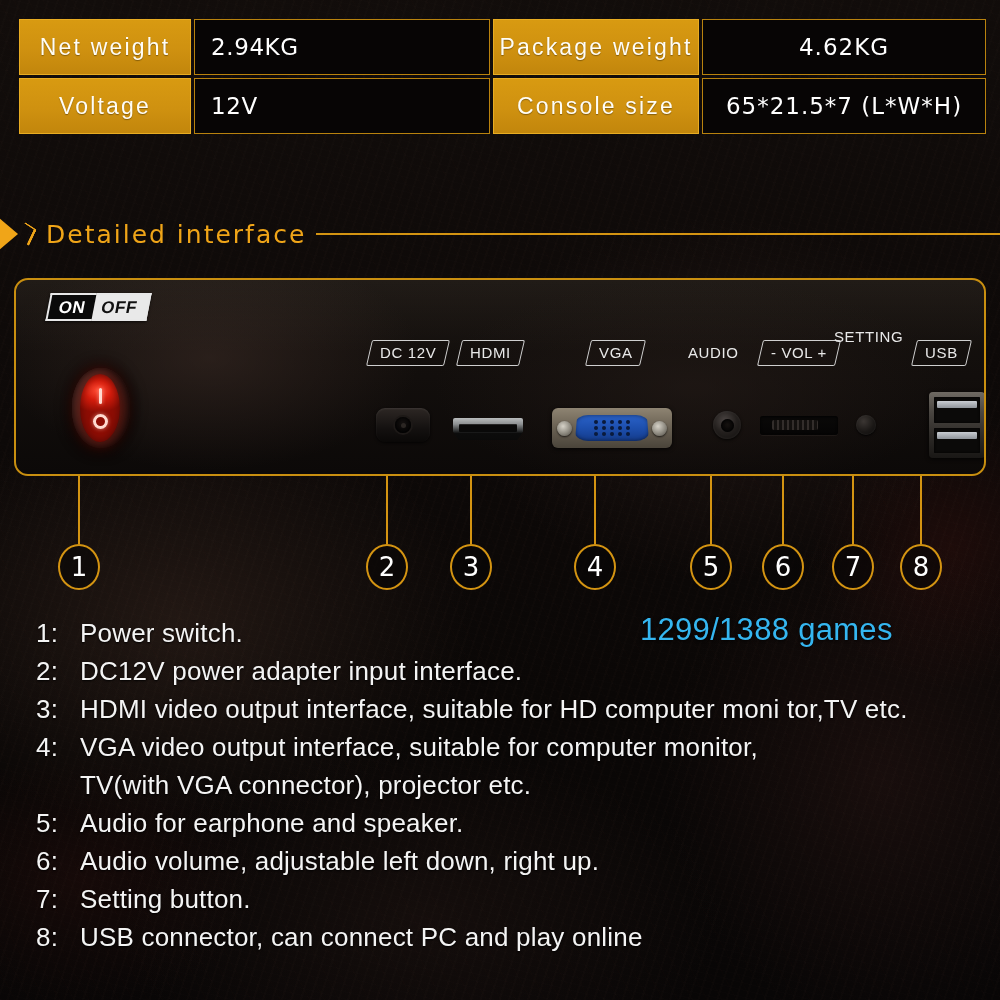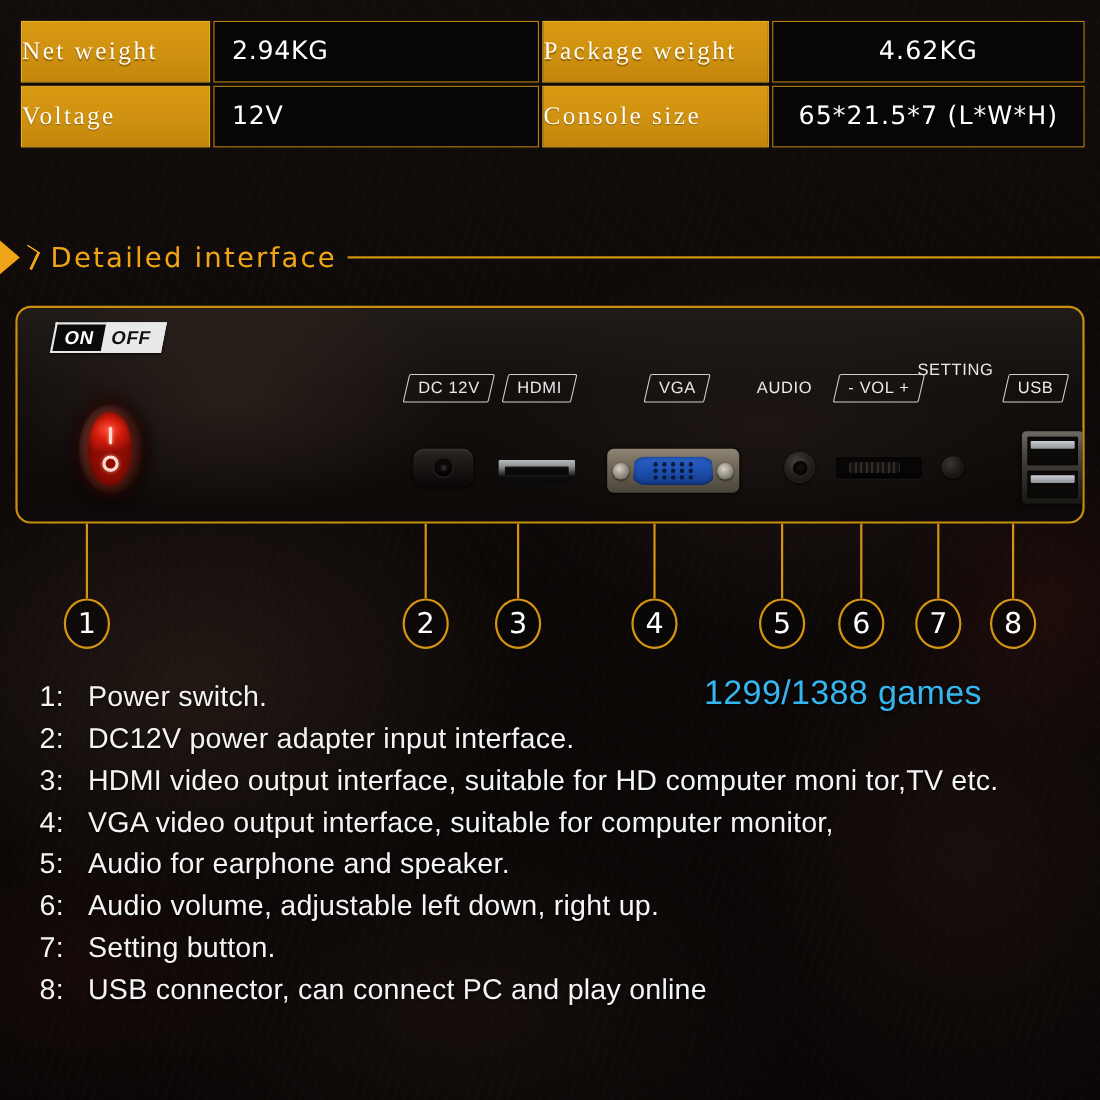--- a/index.html
+++ b/index.html
@@ -42,24 +42,24 @@
     width: 964px;
     border-collapse: separate;
     border-spacing: 3px;
     table-layout: fixed;
   }
   .spec-table td { height: 56px; vertical-align: middle; }
 
   .cell-label {
     background: linear-gradient(180deg, #d89a11 0%, #cf9110 55%, #c2860c 100%);
     color: #fffdf6;
-    text-align: left;
+    text-align: center;
     font-size: 23px;
     letter-spacing: 2.2px;
-    font-family: Liberation Serif, serif;
+    font-family: Liberation Sans, sans-serif;
     text-shadow: 0 1px 1px rgba(0,0,0,0.35);
     border: 1px solid #e8ac22;
   }
   .cell-value {
     background: #070505;
     color: #ffffff;
     font-size: 23px;
     letter-spacing: 0.6px;
     padding-left: 16px;
     font-family: "DejaVu Sans", sans-serif;
@@ -498,20 +498,21 @@
       <div class="legend-text">DC12V power adapter input interface.</div>
     </div>
     <div class="legend-row">
       <div class="legend-num">3:</div>
       <div class="legend-text">HDMI video output interface, suitable for HD computer moni tor,TV etc.</div>
     </div>
     <div class="legend-row">
       <div class="legend-num">4:</div>
       <div class="legend-text">VGA video output interface, suitable for computer monitor,</div>
     </div>
+    <div class="legend-row legend-cont">TV(with VGA connector), projector etc.</div>
     <div class="legend-row">
       <div class="legend-num">5:</div>
       <div class="legend-text">Audio for earphone and speaker.</div>
     </div>
     <div class="legend-row">
       <div class="legend-num">6:</div>
       <div class="legend-text">Audio volume, adjustable left down, right up.</div>
     </div>
     <div class="legend-row">
       <div class="legend-num">7:</div>

